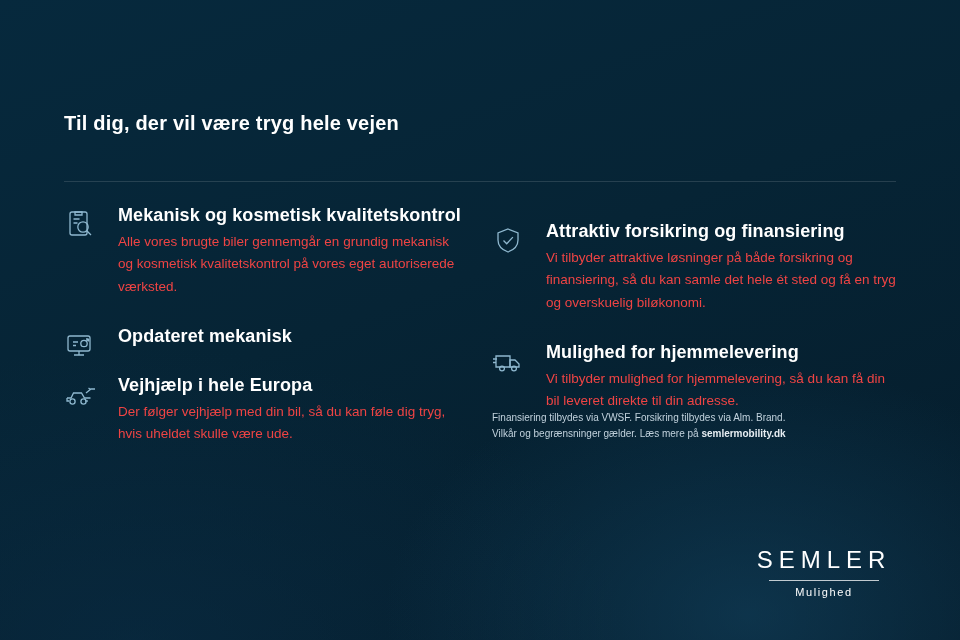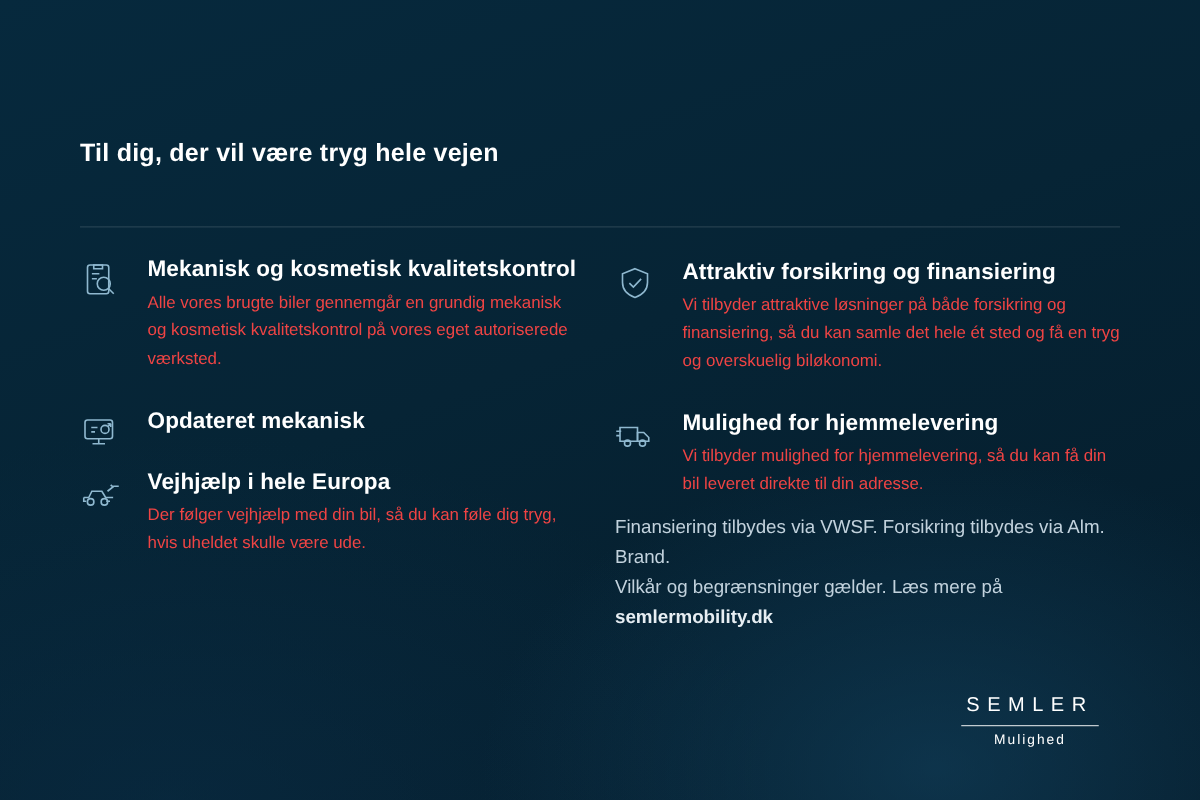--- a/index.html
+++ b/index.html
@@ -52,40 +52,40 @@
     letter-spacing:0.1px;
   }
   .feature p{
     margin:0;
     font-size:13.5px;
     line-height:1.65;
     color:#ef4444;
     font-weight:400;
   }
 
-  .right-offset{margin-top:2px;}
+  .right-offset{margin-top:16px;}
 
   .fineprint{
     position:absolute;
     left:492px;top:410px;
     width:400px;
-    font-size:15px;
+    font-size:10px;
     line-height:1.6;
     color:#c2d2dd;
   }
   .fineprint b{font-weight:bold;color:#e7eef3;}
 
   .logo{
     position:absolute;
     right:56px;bottom:42px;
     text-align:center;
     width:160px;
   }
   .logo .word{
-    font-size:16px;
+    font-size:24px;
     letter-spacing:6px;
     color:#ffffff;
     font-weight:400;
   }
   .logo .rule{
     margin:6px auto 5px auto;
     width:110px;height:1px;
     background:rgba(255,255,255,0.75);
   }
   .logo .sub{

